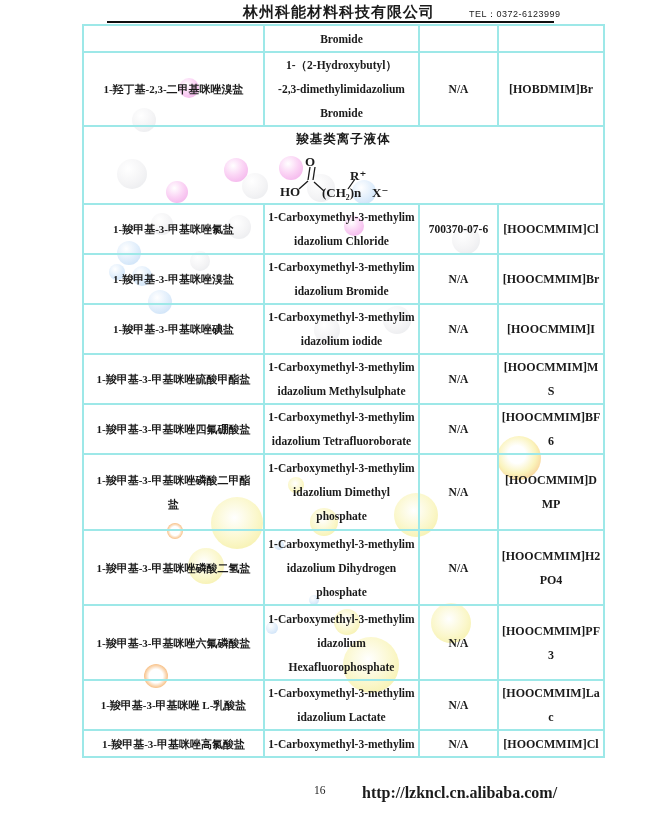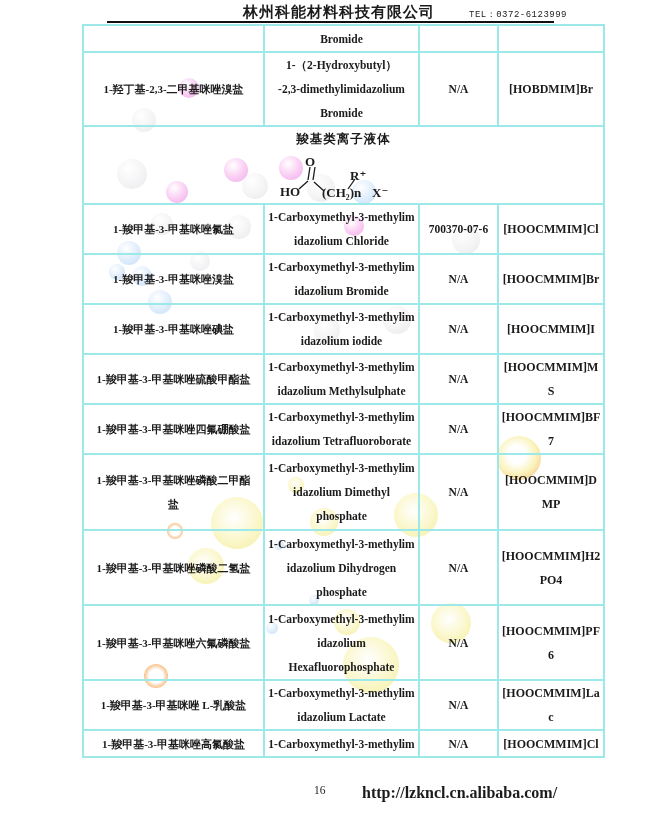--- a/index.html
+++ b/index.html
@@ -15,21 +15,21 @@
   .b-gray{background:radial-gradient(circle at 38% 32%, rgba(255,255,255,.95) 0%, rgba(240,240,242,.75) 55%, rgba(225,227,231,.8) 100%);}
   .b-yellow{background:radial-gradient(circle at 45% 40%, rgba(255,255,255,.95) 0%, rgba(250,246,196,.9) 55%, rgba(243,236,152,.95) 100%);}
   .b-yelring{background:radial-gradient(circle at 45% 42%, rgba(255,255,255,.7) 25%, rgba(250,242,180,.9) 55%, rgba(246,196,130,.85) 82%, rgba(255,255,255,0) 100%);}
   .b-orange{background:radial-gradient(circle, rgba(255,255,255,.1) 40%, rgba(247,188,126,.85) 68%, rgba(255,255,255,0) 95%);}
 
   
   .header{position:absolute;left:0;top:0;width:650px;z-index:3;}
   .company{position:absolute;left:0;top:3px;width:650px;text-align:center;
            font-family:"Liberation Sans","DejaVu Sans",sans-serif;font-weight:bold;
            font-size:15px;letter-spacing:1px;}
-  .tel{position:absolute;left:455px;top:8px;font-family:Liberation Mono, monospace;
+  .tel{position:absolute;left:455px;top:8px;font-family:Liberation Sans, sans-serif;
        font-size:9px;letter-spacing:.5px;}
   .header-rule{position:absolute;left:93px;top:21px;width:447px;height:2px;background:#101010;}
 
   
   table.cat{position:absolute;left:68px;top:24px;z-index:2;border-collapse:collapse;
             table-layout:fixed;width:497px;background:transparent;font-weight:bold;}
   table.cat td{border:2px solid #9de8e8;text-align:center;vertical-align:middle;
                white-space:pre-line;padding:0 2px;line-height:24px;overflow:hidden;}
   td.c-cn{width:175px;font-size:11px;}
   td.c-en{width:149px;font-size:11.5px;}
@@ -167,21 +167,21 @@
       <td class="c-cas">N/A</td>
       <td class="c-ab">[HOOCMMIM]M
 S</td>
     </tr>
     <tr class="h50">
       <td class="c-cn">1-羧甲基-3-甲基咪唑四氟硼酸盐</td>
       <td class="c-en">1-Carboxymethyl-3-methylim
 idazolium Tetrafluoroborate</td>
       <td class="c-cas">N/A</td>
       <td class="c-ab">[HOOCMMIM]BF
-7</td>
+6</td>
     </tr>
     <tr class="h76">
       <td class="c-cn">1-羧甲基-3-甲基咪唑磷酸二甲酯
 盐</td>
       <td class="c-en">1-Carboxymethyl-3-methylim
 idazolium Dimethyl
 phosphate</td>
       <td class="c-cas">N/A</td>
       <td class="c-ab">[HOOCMMIM]D
 MP</td>
@@ -195,21 +195,21 @@
       <td class="c-ab">[HOOCMMIM]H2
 PO4</td>
     </tr>
     <tr class="h75">
       <td class="c-cn">1-羧甲基-3-甲基咪唑六氟磷酸盐</td>
       <td class="c-en">1-Carboxymethyl-3-methylim
 idazolium
 Hexafluorophosphate</td>
       <td class="c-cas">N/A</td>
       <td class="c-ab">[HOOCMMIM]PF
-6</td>
+3</td>
     </tr>
     <tr class="h47">
       <td class="c-cn">1-羧甲基-3-甲基咪唑 L-乳酸盐</td>
       <td class="c-en">1-Carboxymethyl-3-methylim
 idazolium Lactate</td>
       <td class="c-cas">N/A</td>
       <td class="c-ab">[HOOCMMIM]La
 c</td>
     </tr>
     <tr class="h27">

